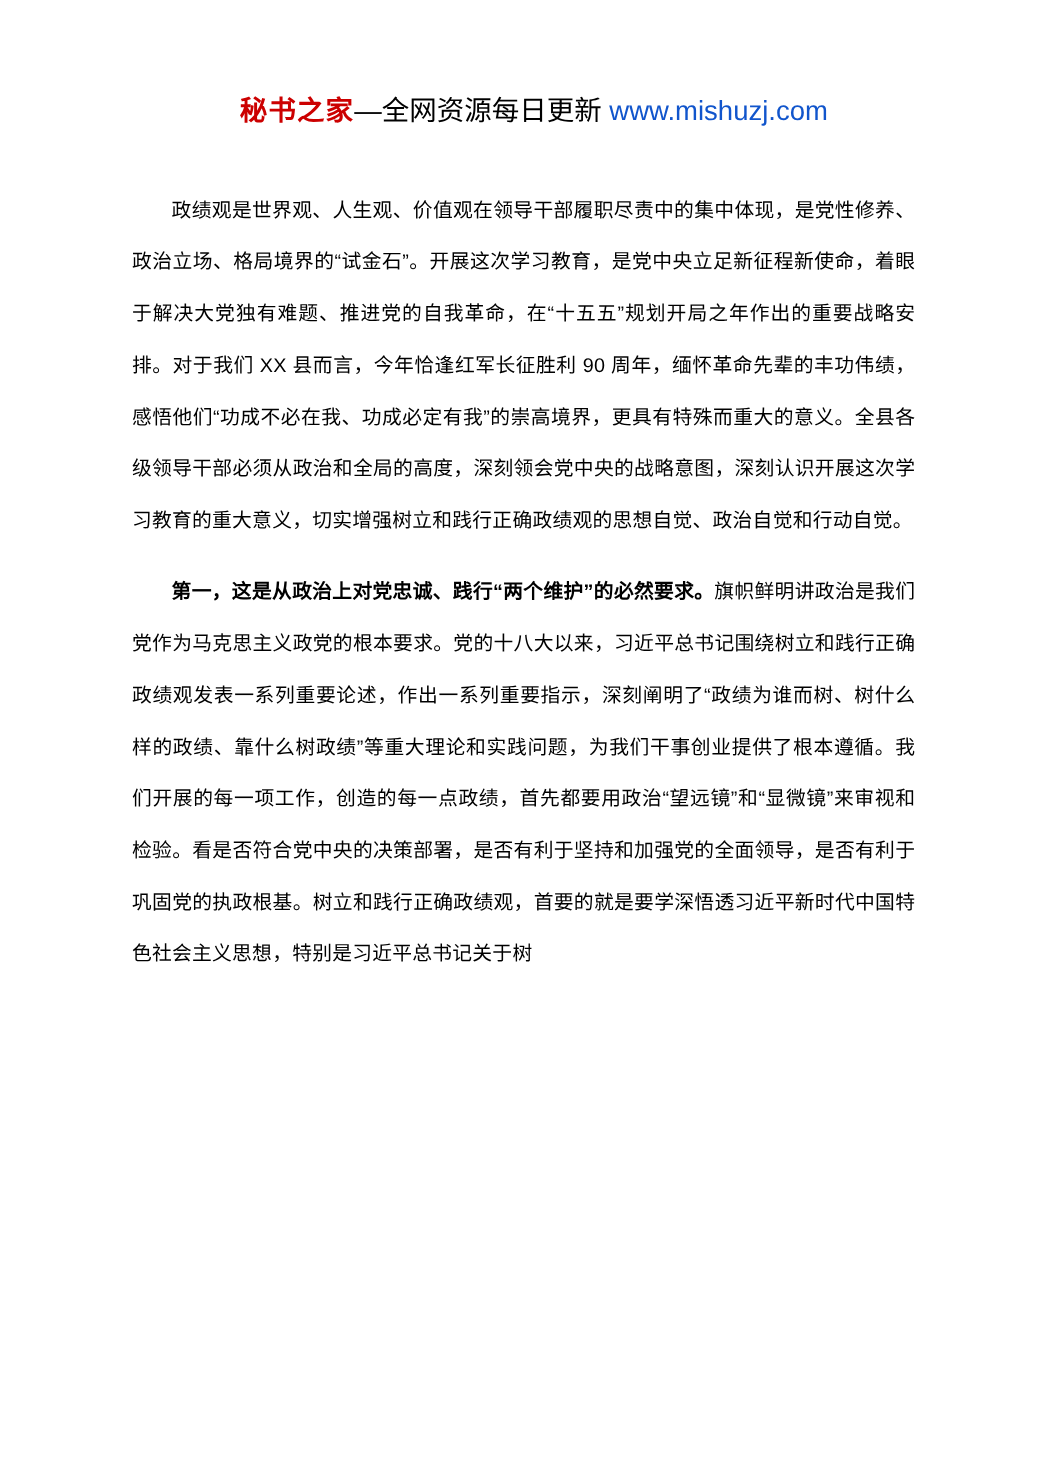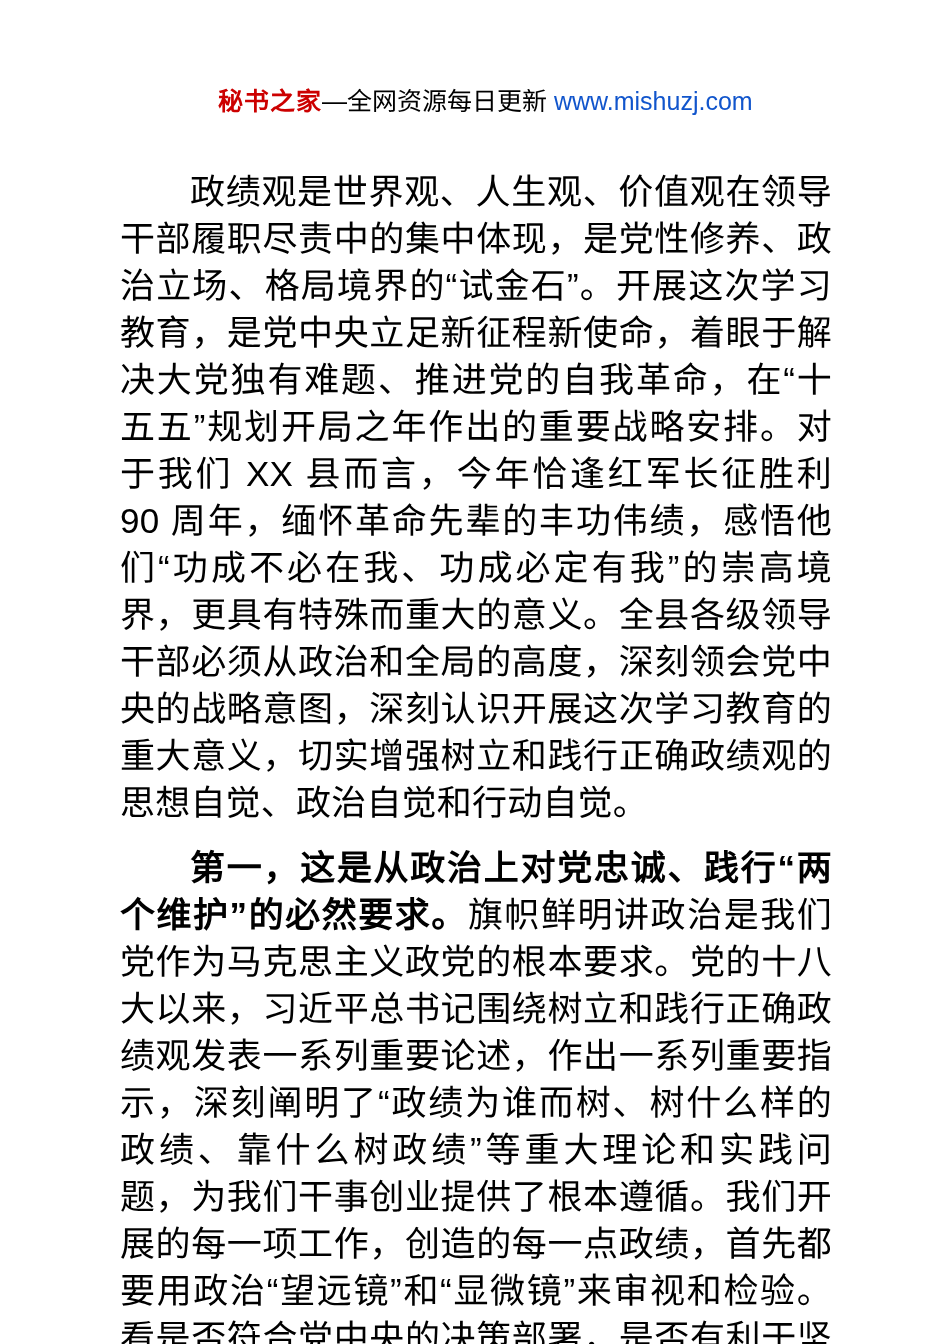--- a/index.html
+++ b/index.html
@@ -43,21 +43,21 @@
     color: #1155cc;
     letter-spacing: 0px;
   }
   .content {
     position: absolute;
     top: 168px;
     left: 120px;
     width: 712px;
   }
   .para {
-    font-size: 35px;
+    font-size: 18px;
     line-height: 47px;
     text-align: justify;
     text-justify: inter-ideograph;
     margin: 0 0 6px 0;
     letter-spacing: 0.2px;
   }
   .para.indent {
     text-indent: 2em;
   }
   .para .lead {

